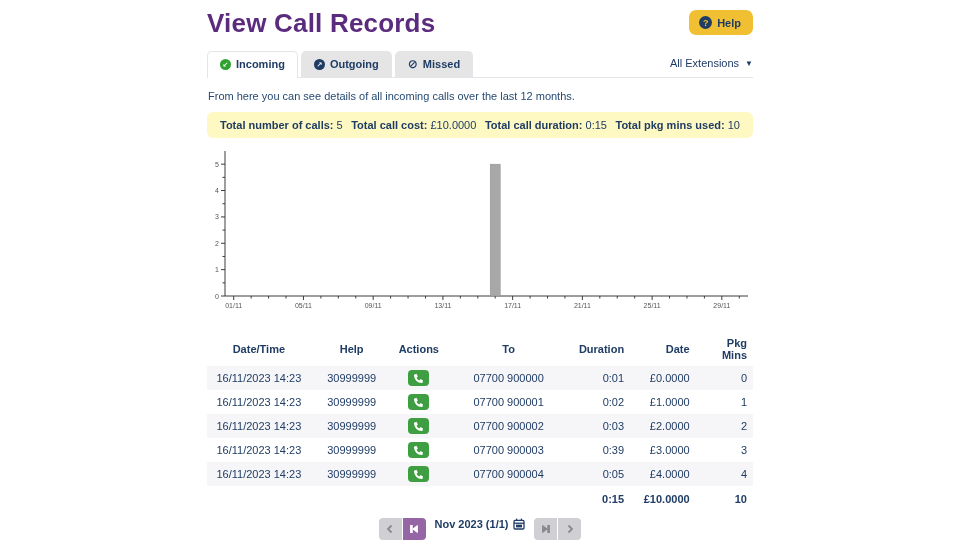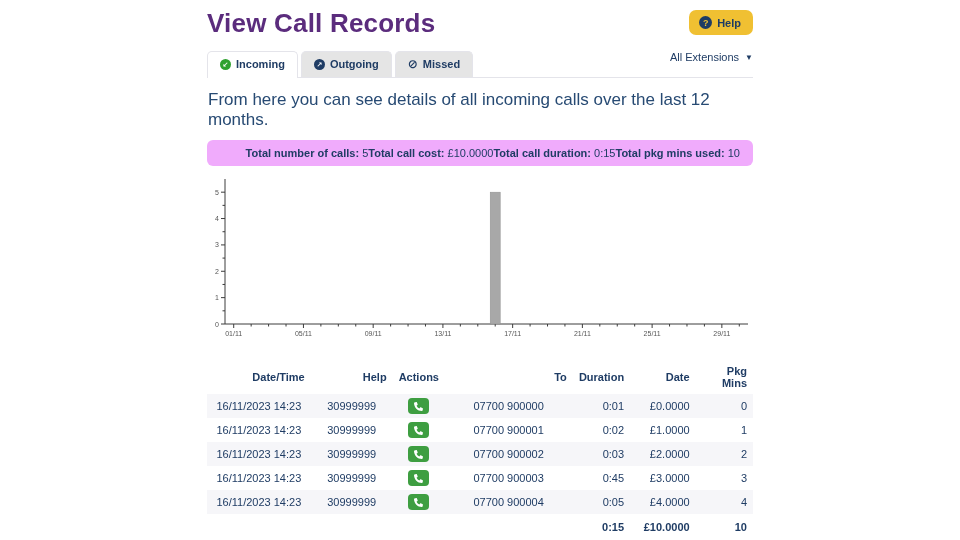--- a/index.html
+++ b/index.html
@@ -21,57 +21,57 @@
     cursor: pointer; margin-top: 2px;
   }
   .help-btn .q-icon {
     width: 13px; height: 13px; border-radius: 50%; background: #1f3c64;
     color: #f0c032; font-size: 9px; font-weight: bold;
     display: flex; align-items: center; justify-content: center;
   }
   .help-btn .help-label { font-size: 11px; font-weight: bold; color: #1f3c64; }
 
   
-  .tabs-row { display: flex; align-items: flex-start; justify-content: space-between; margin-top: 12px; border-bottom: 1px solid #e4e4ea; }
+  .tabs-row { display: flex; align-items: flex-end; justify-content: space-between; margin-top: 12px; border-bottom: 1px solid #e4e4ea; }
   .tabs { display: flex; gap: 3px; }
   .tab {
     display: flex; align-items: center; gap: 5px;
     padding: 6px 12px 7px 12px; font-size: 11px; font-weight: bold;
     background: #e5e5e5; border-radius: 5px 5px 0 0; cursor: pointer;
     border: 1px solid #e4e4ea; border-bottom: none; color: #1f3c64;
   }
   .tab.active { background: #ffffff; margin-bottom: -1px; padding-bottom: 8px; }
   .circle-icon {
     width: 11px; height: 11px; border-radius: 50%;
     display: inline-flex; align-items: center; justify-content: center;
     color: #ffffff; font-size: 7px; line-height: 1; flex: 0 0 auto;
   }
   .circle-icon.green { background: #2ea12e; }
   .circle-icon.navy { background: #1f3c64; }
   .missed-glyph { font-size: 12px; font-weight: bold; color: #1f3c64; line-height: 11px; }
   .ext-dropdown { display: flex; align-items: center; gap: 6px; font-size: 11px; padding-bottom: 8px; cursor: pointer; }
   .ext-caret { font-size: 8px; color: #1f3c64; }
 
   
-  .description { font-size: 17px; margin: 12px 0 10px 1px; color: #274a73; }
+  .description { font-size: 11px; margin: 12px 0 10px 1px; color: #274a73; }
 
   
   .summary-bar {
-    background: #f0abfc; border-radius: 6px;
-    display: flex; justify-content: flex-end; align-items: center;
+    background: #fef9c3; border-radius: 6px;
+    display: flex; justify-content: space-between; align-items: center;
     padding: 7px 13px; font-size: 11px;
   }
   .summary-item b { font-weight: bold; }
 
   
   .chart-wrap { margin-top: 6px; }
 
   
   table.calls { width: 100%; border-collapse: collapse; table-layout: fixed; margin-top: 14px; font-size: 11px; }
-  table.calls th { font-weight: bold; text-align: right; padding: 5px 6px; }
+  table.calls th { font-weight: bold; text-align: center; padding: 5px 6px; }
   table.calls td { padding: 4px 6px; }
   table.calls .num { text-align: right; }
   col.c-date { width: 19%; } col.c-from { width: 15%; } col.c-act { width: 9.5%; }
   col.c-to { width: 23.5%; } col.c-dur { width: 10.5%; } col.c-cost { width: 12%; } col.c-pkg { width: 10.5%; }
   tr.alt { background: #f6f6f9; }
   tr.data-row td { height: 24px; text-align: center; }
   .phone-btn {
     background: #3e9e41; border: none; border-radius: 4px;
     width: 21px; height: 16px; display: inline-flex; align-items: center; justify-content: center;
     cursor: pointer; vertical-align: middle;
@@ -284,21 +284,21 @@
     <td>16/11/2023 14:23</td>
     <td>30999999</td>
     <td>
       <button class="phone-btn">
         <svg width="9" height="9" viewBox="0 0 512 512">
           <path fill="#ffffff" d="M511.2 387l-23.25 100.8c-3.266 14.25-15.79 24.22-30.46 24.22C205.2 512 0 306.8 0 54.5c0-14.66 9.969-27.2 24.22-30.45l100.8-23.25C139.7-2.602 154.7 5.018 160.8 18.92l46.52 108.5c5.438 12.78 1.77 27.67-8.98 36.45L144.5 207.1c33.98 69.22 90.26 125.5 159.5 159.5l44.08-53.8c8.688-10.78 23.69-14.51 36.47-8.975l108.5 46.51C507 356.3 514.6 371.4 511.2 387z"></path>
         </svg>
       </button>
     </td>
     <td>07700 900003</td>
-    <td class="num">0:45</td>
+    <td class="num">0:39</td>
     <td class="num">£3.0000</td>
     <td class="num">3</td>
   </tr>
 
   <tr class="data-row alt">
     <td>16/11/2023 14:23</td>
     <td>30999999</td>
     <td>
       <button class="phone-btn">
         <svg width="9" height="9" viewBox="0 0 512 512">

